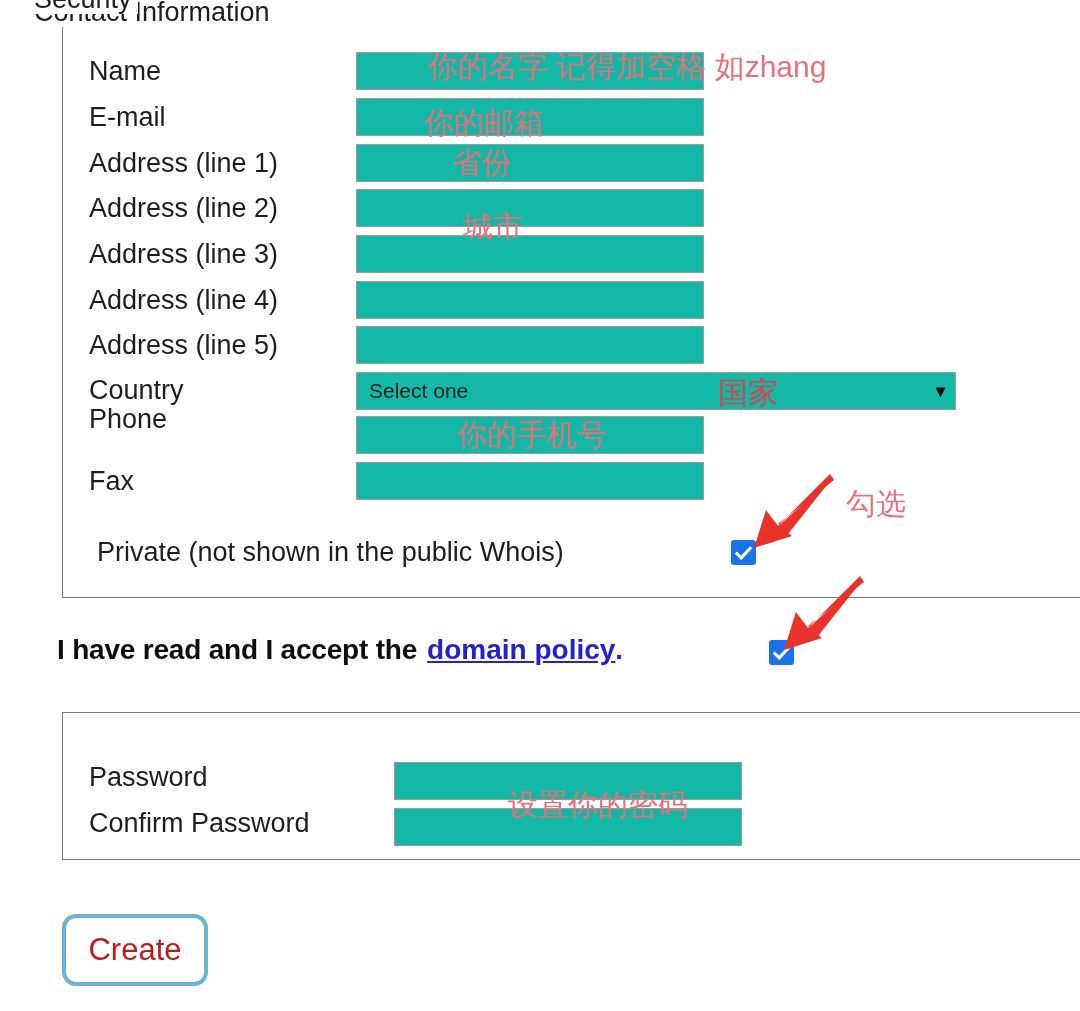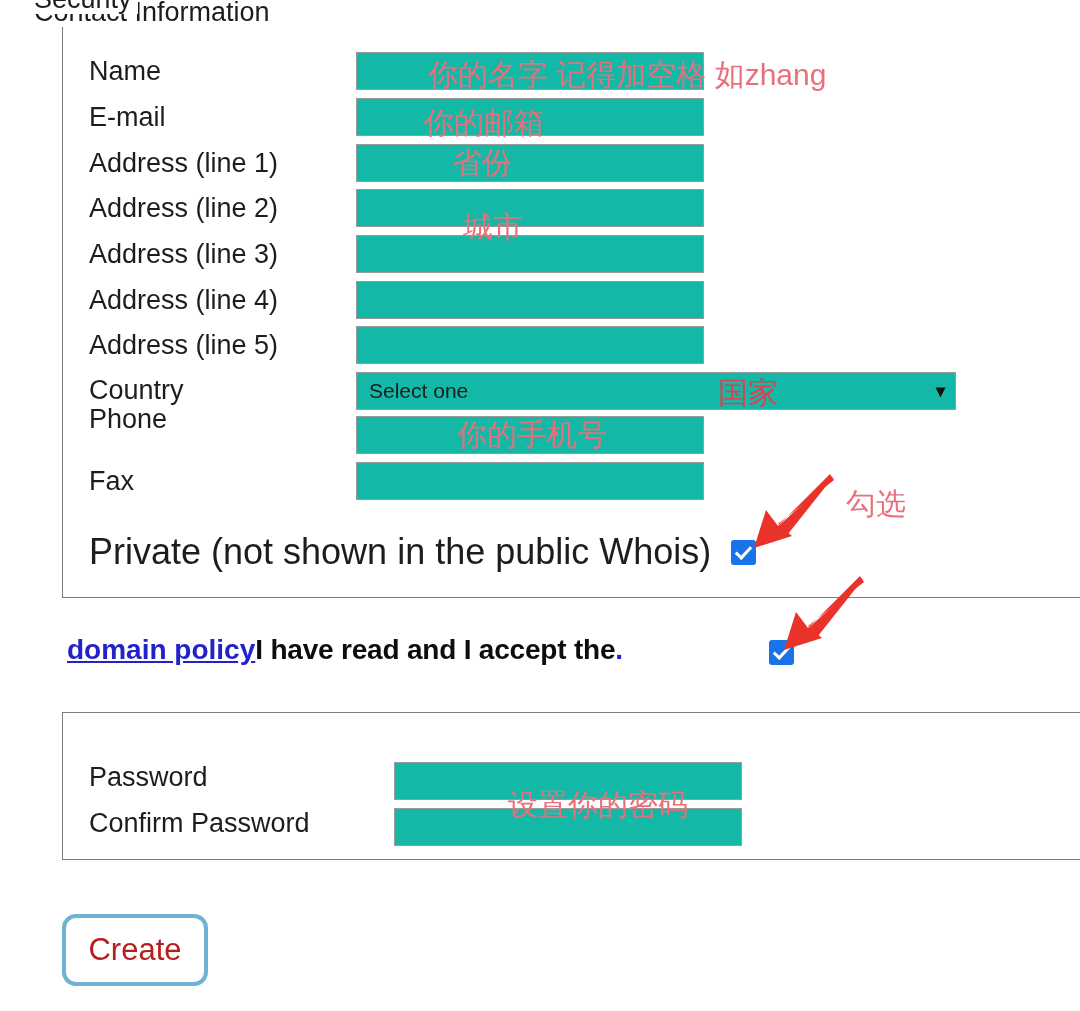--- a/index.html
+++ b/index.html
@@ -95,24 +95,25 @@
 
   
   #private-row {
     position: absolute;
     left: 89px;
     top: 535px;
     display: flex;
     align-items: center;
   }
   #private-label {
-    font-size: 36px;
+    font-size: 27px;
     line-height: 34px;
     color: #1d1d1d;
     white-space: nowrap;
+    margin-left: 8px;
   }
 
   .checkbox {
     box-sizing: border-box;
     width: 25px;
     height: 25px;
     background: #1a73e8;
     border-radius: 3px;
     position: relative;
     display: inline-block;
@@ -248,22 +249,22 @@
 
 <div class="field text" style="left:356px; top:416px;"></div>
 <div class="field text" style="left:356px; top:462px;"></div>
 
 <div id="private-row">
   <span id="private-label">Private (not shown in the public Whois)</span>
 </div>
 <span class="checkbox" style="position:absolute; left:731px; top:540px;"></span>
 
 <div id="policy-row">
+  <span id="policy-text">I have read and I accept the</span>
   <span id="policy-link">domain policy</span>
-  <span id="policy-text">I have read and I accept the</span>
   <span id="policy-period">.</span>
 </div>
 <span class="checkbox" style="position:absolute; left:769px; top:640px;"></span>
 
 <div class="fieldset" id="security-fieldset"></div>
 <div class="legend" id="security-legend">Security</div>
 
 <div class="row" style="left:89px; top:760px;">
   <span class="row-label">Password</span>
 </div>
@@ -271,21 +272,21 @@
   <span class="row-label">Confirm Password</span>
 </div>
 
 <div class="field" style="left:394px; top:762px; width:348px;"></div>
 <div class="field" style="left:394px; top:808px; width:348px;"></div>
 
 <div id="create-button">
   <span>Create</span>
 </div>
 
-<div class="annot" style="left:428px; top:50px;margin-top:8px;">你的名字 记得加空格 如zhang</div>
+<div class="annot" style="left:428px; top:50px;">你的名字 记得加空格 如zhang</div>
 <div class="annot" style="left:424px; top:98px;margin-top:8px;">你的邮箱</div>
 <div class="annot" style="left:452px; top:146px;">省份</div>
 <div class="annot" style="left:463px; top:210px;">城市</div>
 <div class="annot strong" style="left:718px; top:376px;">国家</div>
 <div class="annot" style="left:457px; top:418px;">你的手机号</div>
 <div class="annot" style="left:846px; top:487px;">勾选</div>
 <div class="annot" style="left:508px; top:788px;">设置你的密码</div>
 
 <svg class="arrow-svg" style="left:748px; top:470px;" width="100" height="90" viewBox="0 0 100 90">
   <path d="M82 4 L30 56 L18 40 L6 78 L44 66 L30 54 L86 10 Z" fill="#e8322a"></path>

